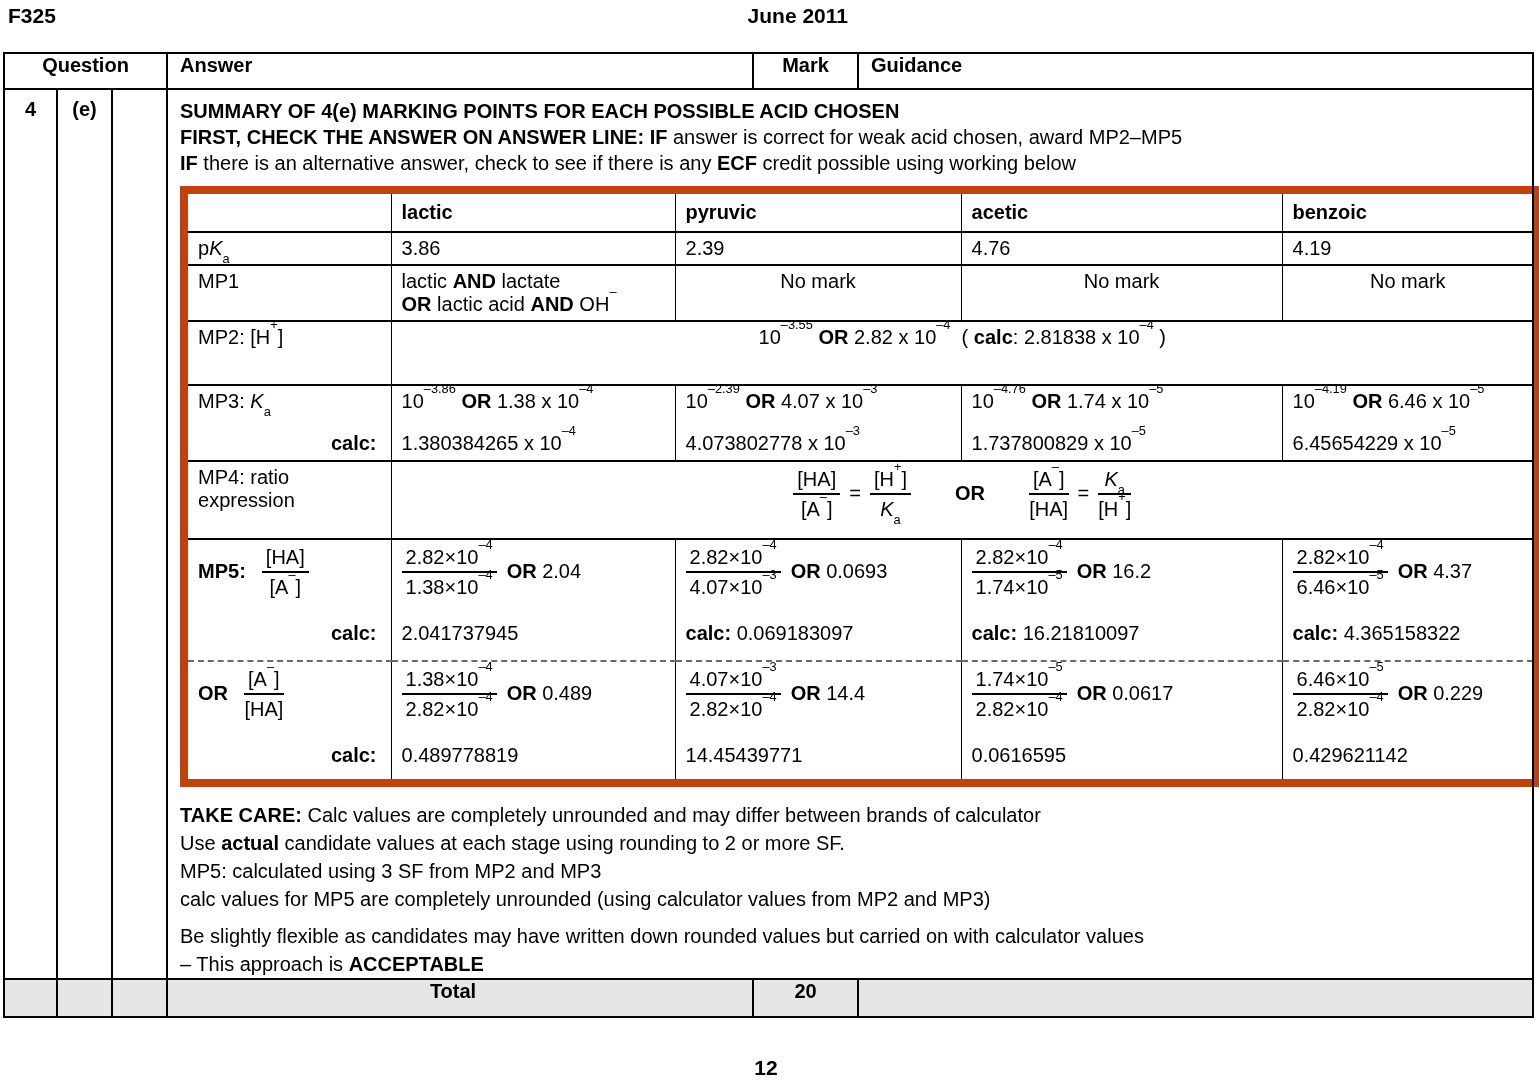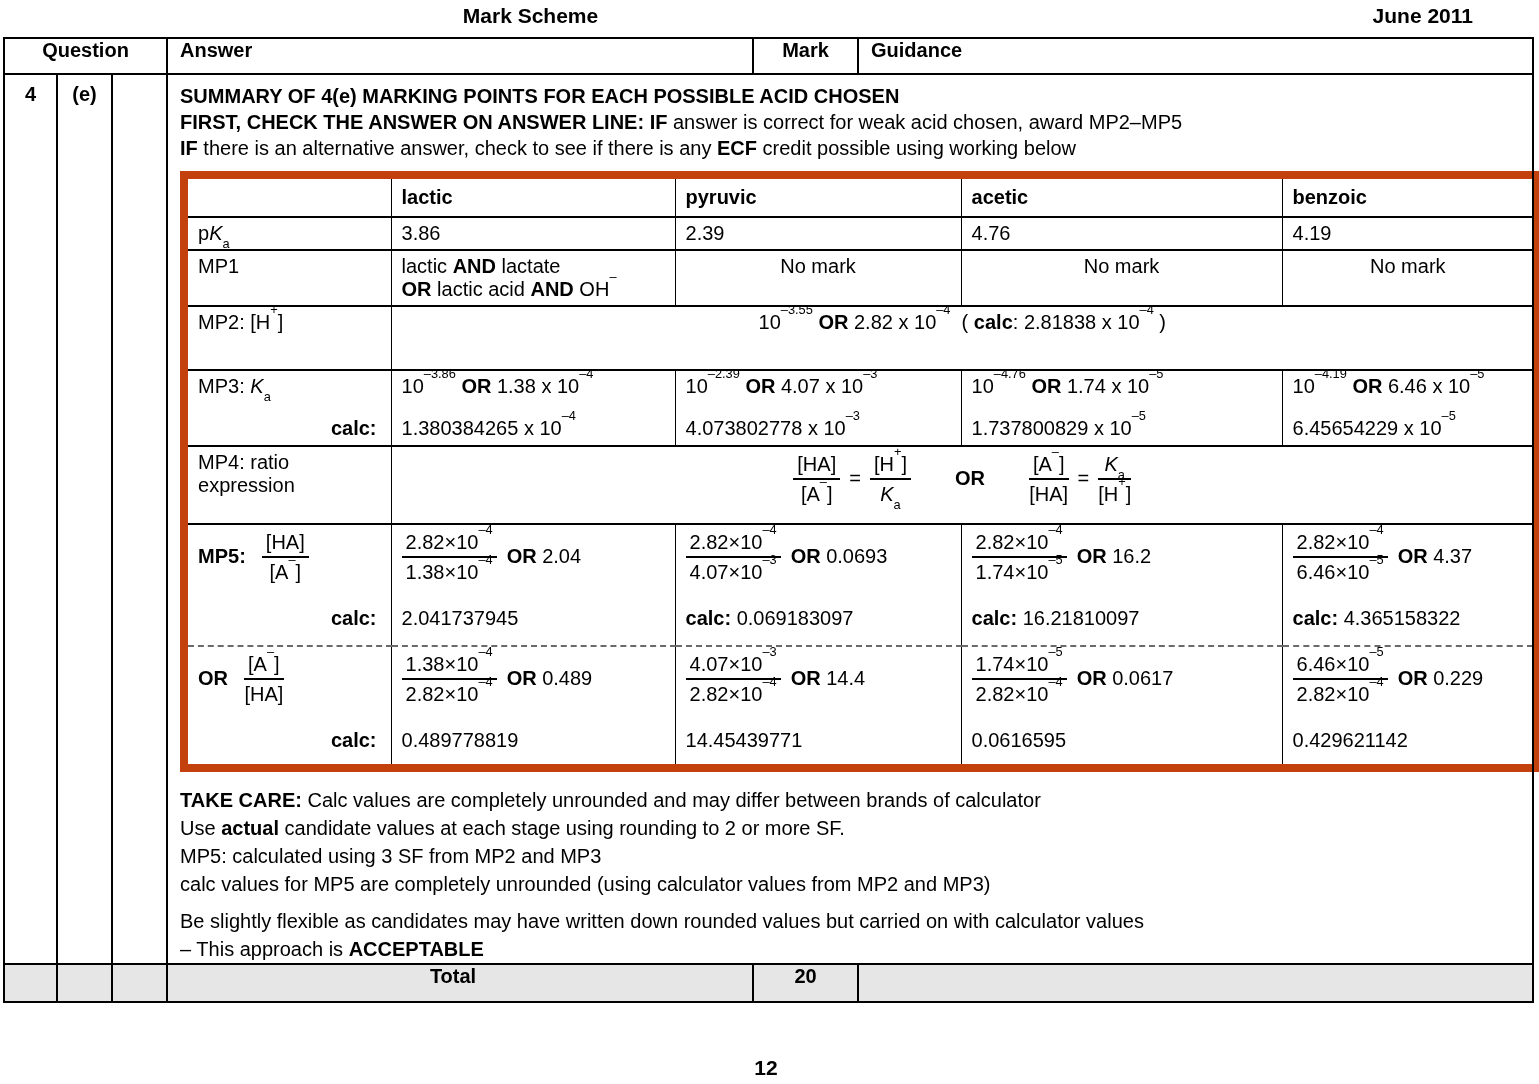--- a/index.html
+++ b/index.html
@@ -16,21 +16,21 @@
   sup { font-size: 64%; position: relative; top: -0.55em; line-height: 0; }
   sub { font-size: 64%; position: relative; top: 0.25em; line-height: 0; }
 
   
   .topbar { display: flex; padding: 4px 66px 0 8px; font-weight: bold; font-size: 21px; }
   .topbar .tleft { width: 420px; }
   .topbar .tcenter { flex: 1; text-align: center; }
   .topbar .tright { width: 420px; text-align: right; }
 
   
-  table.outer { border-collapse: collapse; table-layout: fixed; margin: 9px 0 0 3px; width: 1529px; }
+  table.outer { border-collapse: collapse; table-layout: fixed; margin: 24px 0 0 3px; width: 1529px; }
   table.outer > tbody > tr > td { border: 2px solid #000; vertical-align: top; }
   tr.ohead td { height: 36px; font-weight: bold; vertical-align: middle; }
   td.hq { text-align: center; }
   td.ha, td.hg { padding-left: 12px; }
   td.hm { text-align: center; }
   tr.obody > td { height: 878px; }
   td.qcell { text-align: center; font-weight: bold; padding-top: 8px; }
   td.acell { padding: 8px 10px 0 12px; }
 
   .intro { line-height: 26px; }
@@ -70,21 +70,21 @@
   td.total-mark { text-align: center; font-weight: bold; }
 
   .pagenum { position: absolute; left: 0; width: 1532px; bottom: 4px; text-align: center; font-weight: bold; font-size: 21px; }
 </style>
 </head>
 <body>
 
 <div class="page">
 
   <div class="topbar">
-    <div class="tcenter">Mark Scheme</div>
+    <div class="tleft">F325</div>
     <div class="tright">June 2011</div>
   </div>
 
   <table class="outer">
     <colgroup>
         <col style="width:53px">
         <col style="width:55px">
         <col style="width:55px">
         <col style="width:586px">
         <col style="width:105px">

